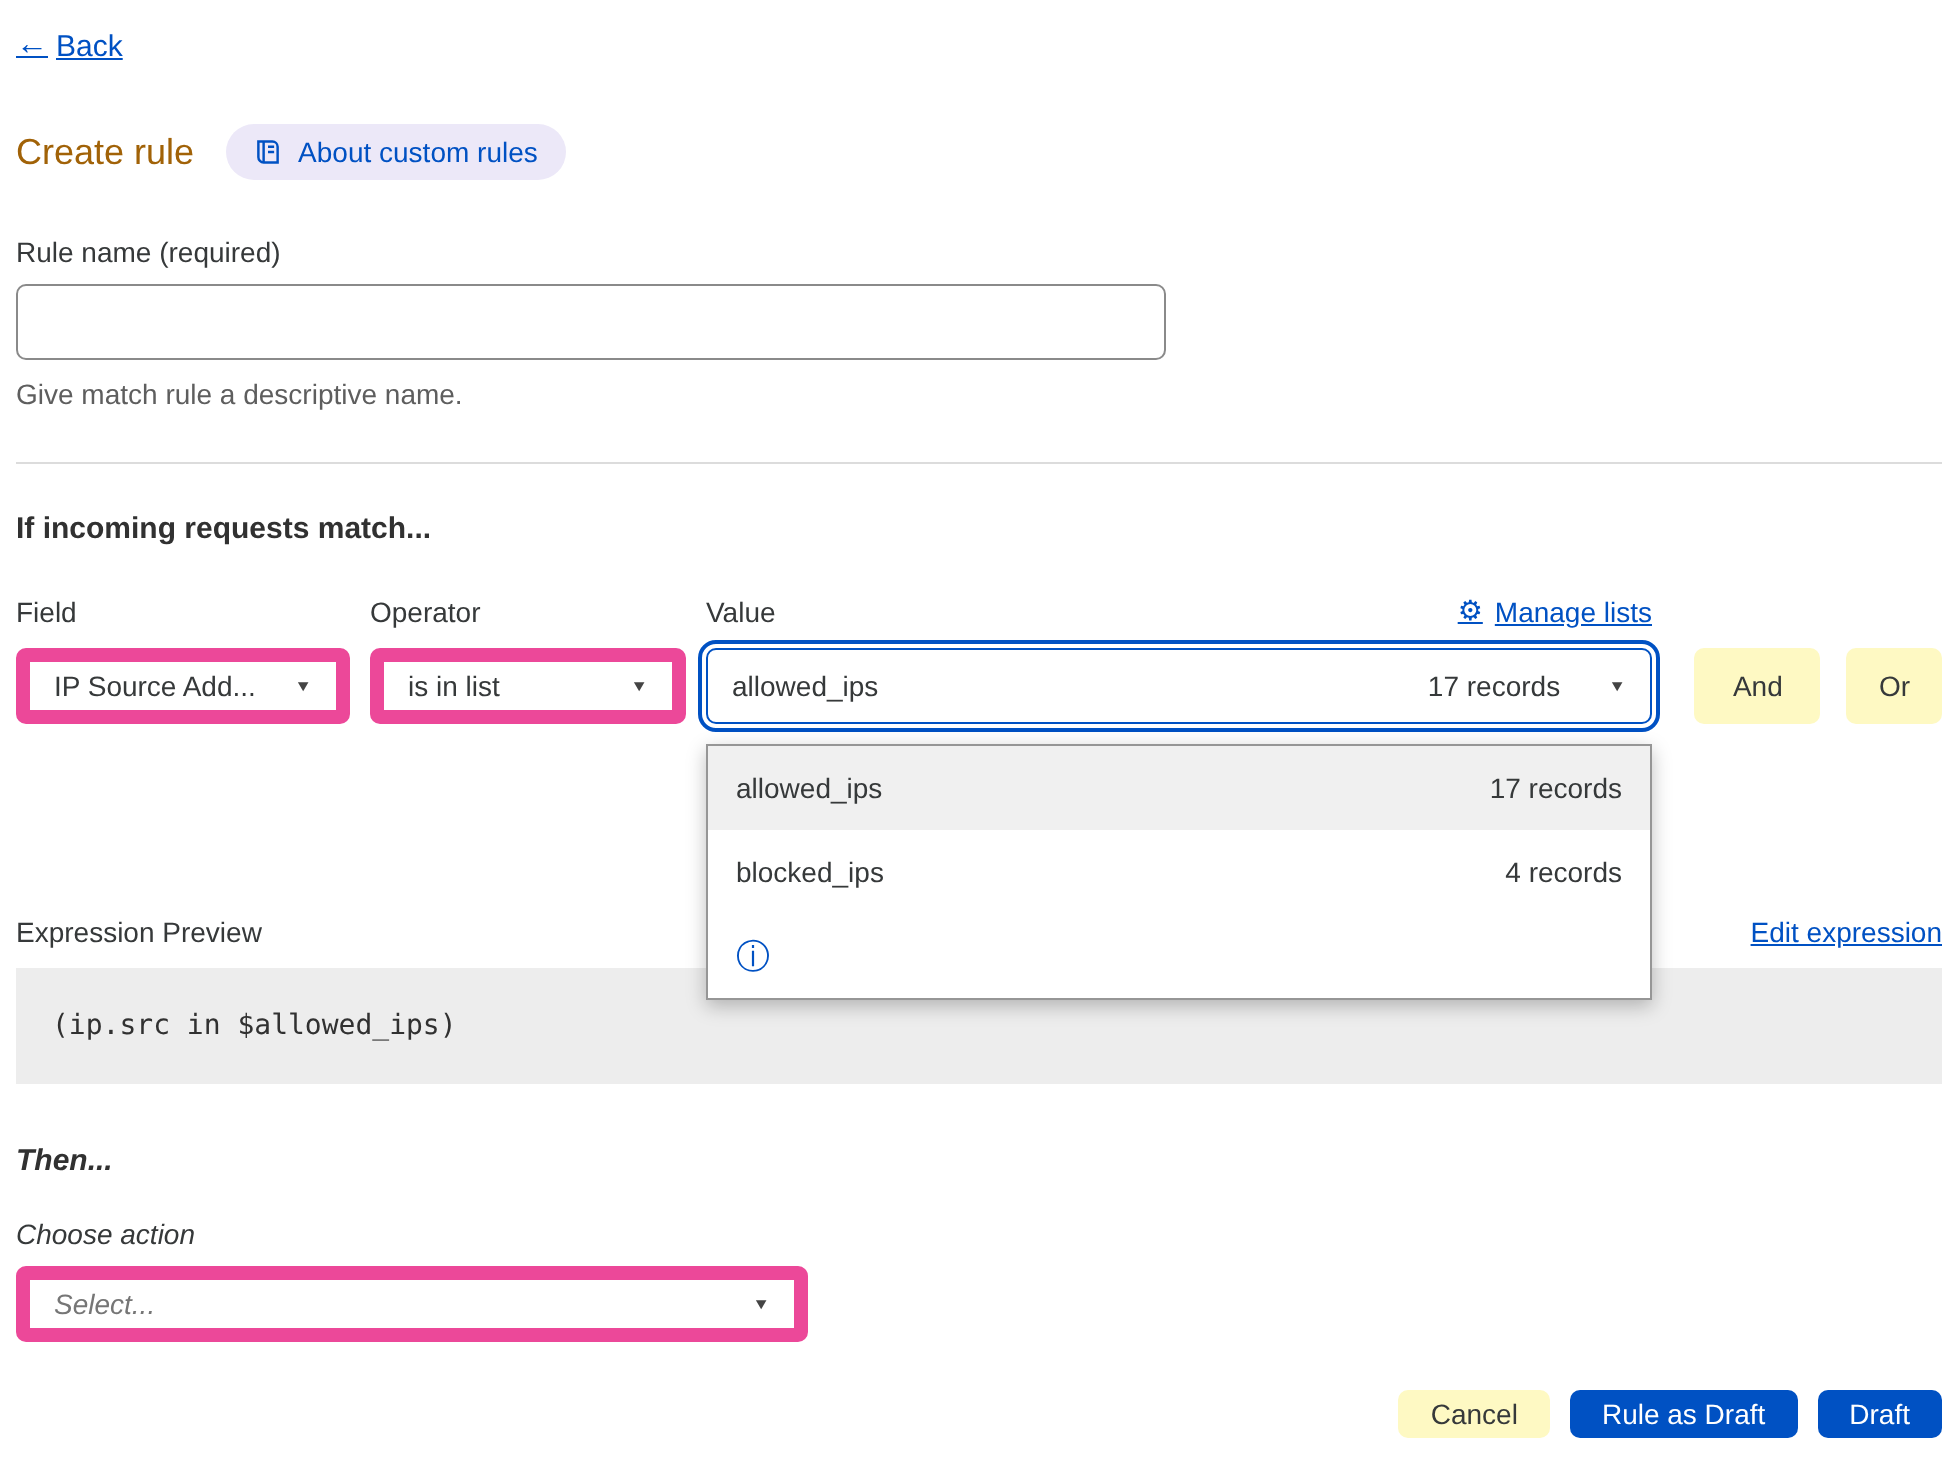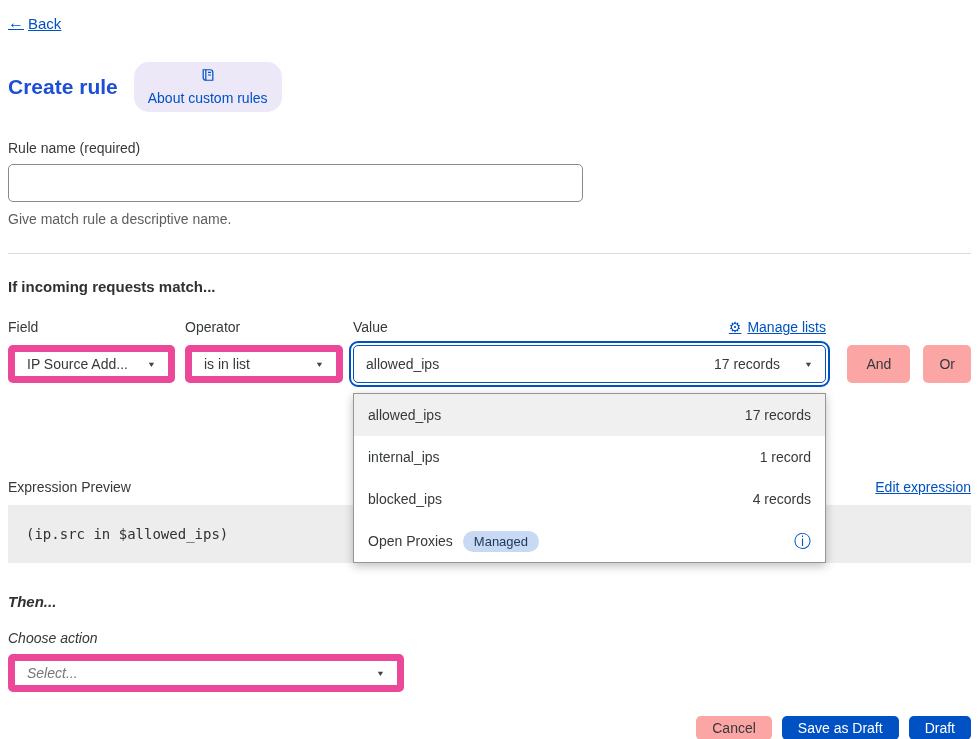--- a/index.html
+++ b/index.html
@@ -27,36 +27,35 @@
     margin-bottom: 30px;
   }
   .back-link .arrow { text-decoration: none; font-size: 16px; }
   .title-row {
     display: flex;
     align-items: center;
     gap: 16px;
     margin-bottom: 28px;
   }
   h1 {
-    font-size: 21px;
-    font-weight: 700;
-    color: #1d4ed8;
+    font-size: 18px;
+    font-weight: 400;
+    color: #a16207;
     margin: 0;
   }
   .about-chip {
     display: inline-flex;
     align-items: center;
     gap: 8px;
     background: #ece8f8;
     color: #0051c3;
     border-radius: 15px;
     padding: 6px 14px;
     font-size: 14px;
     cursor: pointer;
-    flex-direction: column;
   }
   .about-chip .icon-wrap { display: inline-flex; color: #0051c3; }
   .field-label {
     display: block;
     margin-bottom: 8px;
     color: #36393a;
   }
   .text-input {
     width: 575px;
     height: 38px;
@@ -174,21 +173,21 @@
   }
   .btn {
     border: none;
     border-radius: 5px;
     font-family: inherit;
     font-size: 14px;
     cursor: pointer;
     height: 24px;
     padding: 0 16px;
   }
-  .btn-gray { background: #fca5a5; color: #36393a; }
+  .btn-gray { background: #fef9c3; color: #36393a; }
   .btn-blue { background: #0051c3; color: #ffffff; }
   .andor-btn { height: 38px; min-width: 47px; }
   .andor-btn.and { min-width: 63px; }
   .expression-section { margin-top: 96px; }
   .expression-head {
     display: flex;
     justify-content: space-between;
     align-items: flex-end;
   }
   .expression-box {
@@ -279,32 +278,24 @@
           <span class="caret">▼</span>
         </span>
       </div>
 
       <div class="list-menu">
         <div class="menu-row selected">
           <span>allowed_ips</span>
           <span class="records">17 records</span>
         </div>
         <div class="menu-row">
-          <span>internal_ips</span>
-          <span class="records">1 record</span>
-        </div>
-        <div class="menu-row">
           <span>blocked_ips</span>
           <span class="records">4 records</span>
         </div>
         <div class="menu-row">
-          <span class="row-left">
-            <span>Open Proxies</span>
-            <span class="managed-badge">Managed</span>
-          </span>
           <span class="info-icon">ⓘ</span>
         </div>
       </div>
     </div>
 
     <div class="andor-cell">
       <button class="btn btn-gray andor-btn and">And</button>
       <button class="btn btn-gray andor-btn">Or</button>
     </div>
   </div>
@@ -323,17 +314,17 @@
     <h2 class="section-heading">Then...</h2>
     <label class="field-label">Choose action</label>
     <div class="select action-select">
       <span class="placeholder-text">Select...</span>
       <span class="caret">▼</span>
     </div>
   </div>
 
   <div class="footer-actions">
     <button class="btn btn-gray">Cancel</button>
-    <button class="btn btn-blue">Save as Draft</button>
+    <button class="btn btn-blue">Rule as Draft</button>
     <button class="btn btn-blue">Draft</button>
   </div>
 
 </div>
 
 </body></html>

